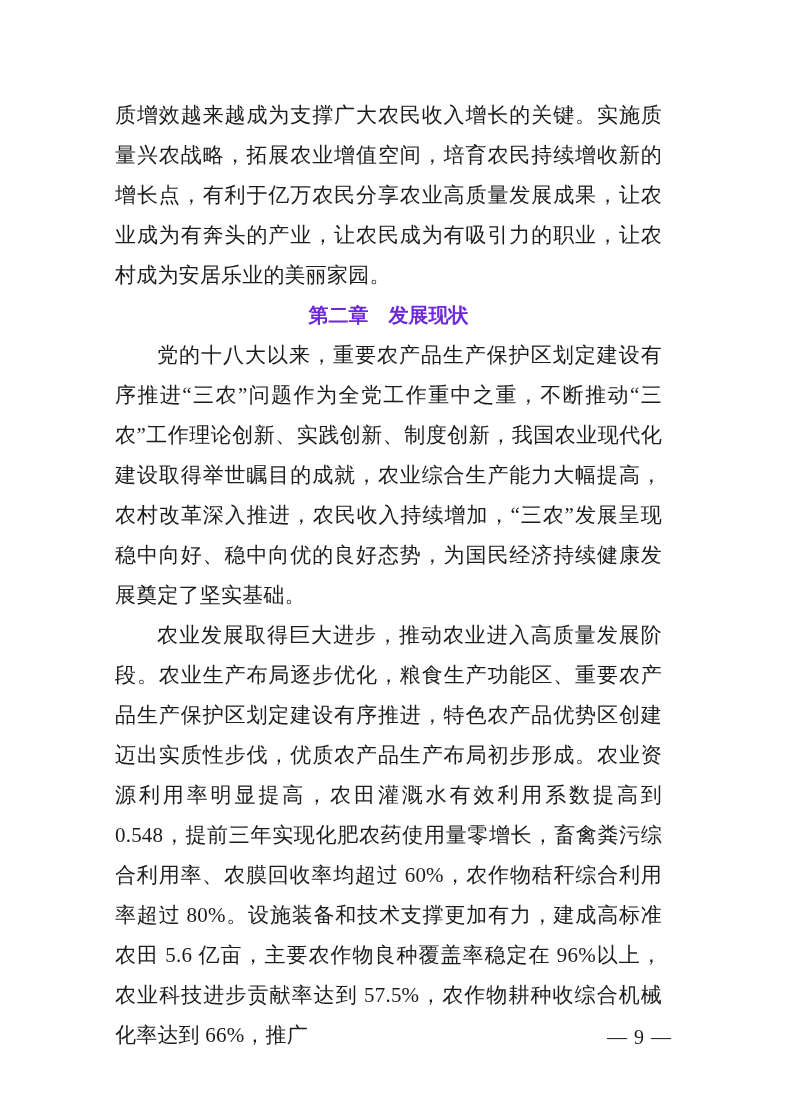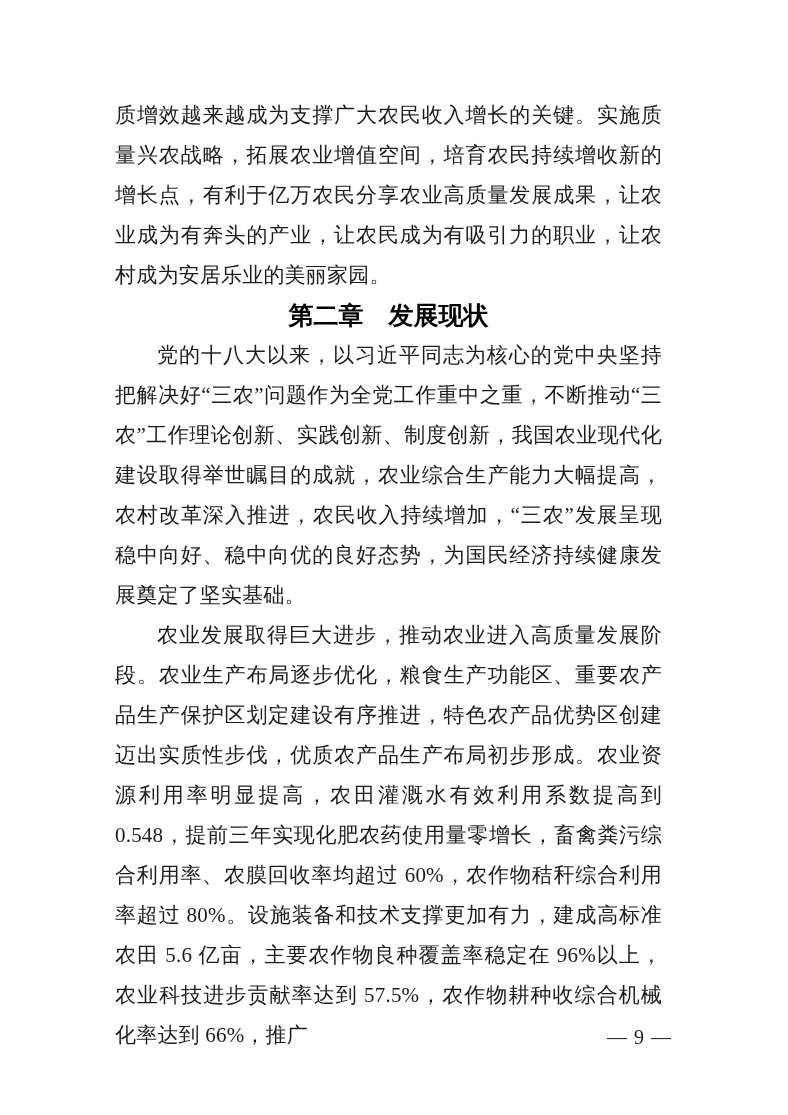--- a/index.html
+++ b/index.html
@@ -34,42 +34,42 @@
     text-indent: 2em;
   }
   .seg {
     font-weight: 400;
   }
   .bold-seg {
     font-weight: 400;
     font-family: "Liberation Sans", "DejaVu Sans", sans-serif;
   }
   .chapter-heading {
-    font-size: 25px;
+    font-size: 20px;
     line-height: 40px;
     font-weight: 700;
     text-align: center;
     font-family: "Liberation Sans", "DejaVu Sans", sans-serif;
-    color: #000000;
+    color: #6d28d9;
   }
   .page-number {
     position: absolute;
     top: 1024px;
     right: 116px;
     font-size: 20px;
     line-height: 26px;
     letter-spacing: 1px;
     color: #1c1c1c;
     font-family: "Liberation Serif", "DejaVu Serif", serif;
   }
 </style>
 </head>
 <body>
 
 <div class="page">
   <div class="content">
       <p class="para"><span class="seg">质增效越来越成为支撑广大农民收入增长的关键。实施质量兴农战略，拓展农业增值空间，培育农民持续增收新的增长点，有利于亿万农民分享农业高质量发展成果，让农业成为有奔头的产业，让农民成为有吸引力的职业，让农村成为安居乐业的美丽家园。</span></p>
       <div class="chapter-heading">第二章　发展现状</div>
-      <p class="para indent"><span class="seg">党的十八大以来，以习近平同志为核心的党中央坚持把解决好“三农”问题作为全党工作重中之重，不断推动“三农”工作理论创新、实践创新、制度创新，我国农业现代化建设取得举世瞩目的成就，农业综合生产能力大幅提高，农村改革深入推进，农民收入持续增加，“三农”发展呈现稳中向好、稳中向优的良好态势，为国民经济持续健康发展奠定了坚实基础。</span></p>
+      <p class="para indent"><span class="seg">党的十八大以来，重要农产品生产保护区划定建设有序推进“三农”问题作为全党工作重中之重，不断推动“三农”工作理论创新、实践创新、制度创新，我国农业现代化建设取得举世瞩目的成就，农业综合生产能力大幅提高，农村改革深入推进，农民收入持续增加，“三农”发展呈现稳中向好、稳中向优的良好态势，为国民经济持续健康发展奠定了坚实基础。</span></p>
       <p class="para indent"><span class="seg">农业发展取得巨大进步，推动农业进入高质量发展阶段。</span><span class="seg bold-seg">农业生产布局逐步优化，</span><span class="seg">粮食生产功能区、重要农产品生产保护区划定建设有序推进，特色农产品优势区创建迈出实质性步伐，优质农产品生产布局初步形成。</span><span class="seg bold-seg">农业资源利用率明显提高，</span><span class="seg">农田灌溉水有效利用系数提高到 0.548，提前三年实现化肥农药使用量零增长，畜禽粪污综合利用率、农膜回收率均超过 60%，农作物秸秆综合利用率超过 80%。</span><span class="seg bold-seg">设施装备和技术支撑更加有力，</span><span class="seg">建成高标准农田 5.6 亿亩，主要农作物良种覆盖率稳定在 96%以上，农业科技进步贡献率达到 57.5%，农作物耕种收综合机械化率达到 66%，推广</span></p>
     </div>
   <div class="page-number">— 9 —</div>
 </div>
 
 </body></html>

